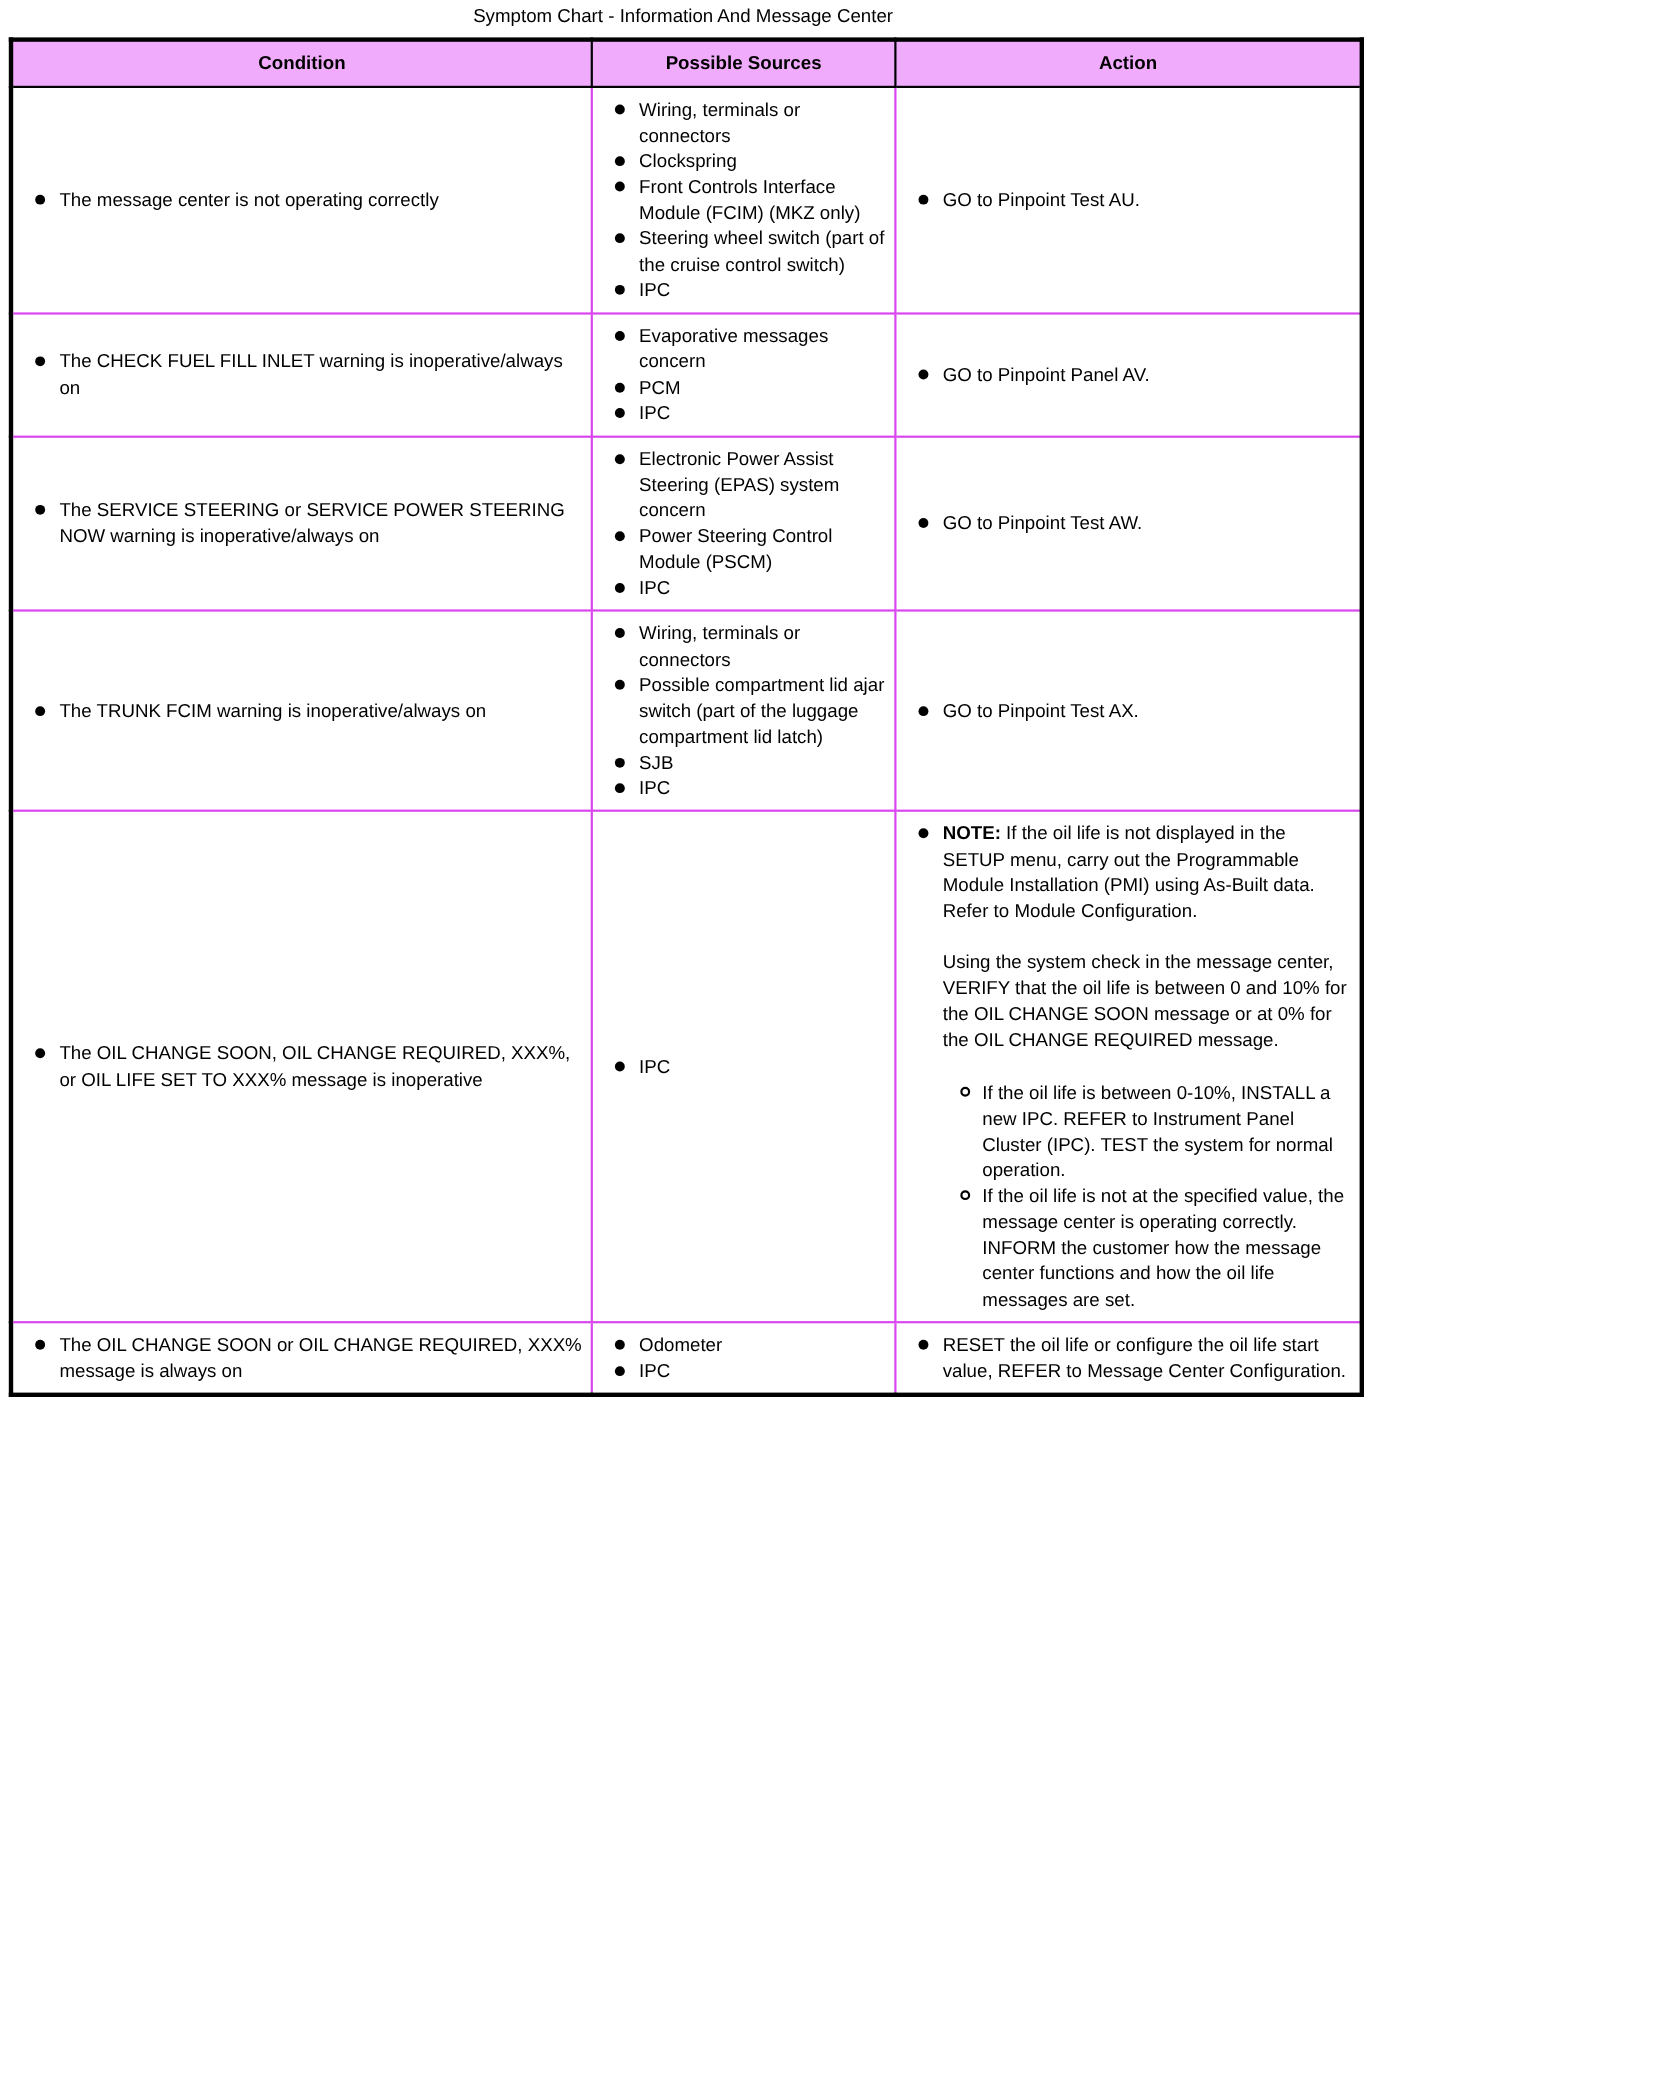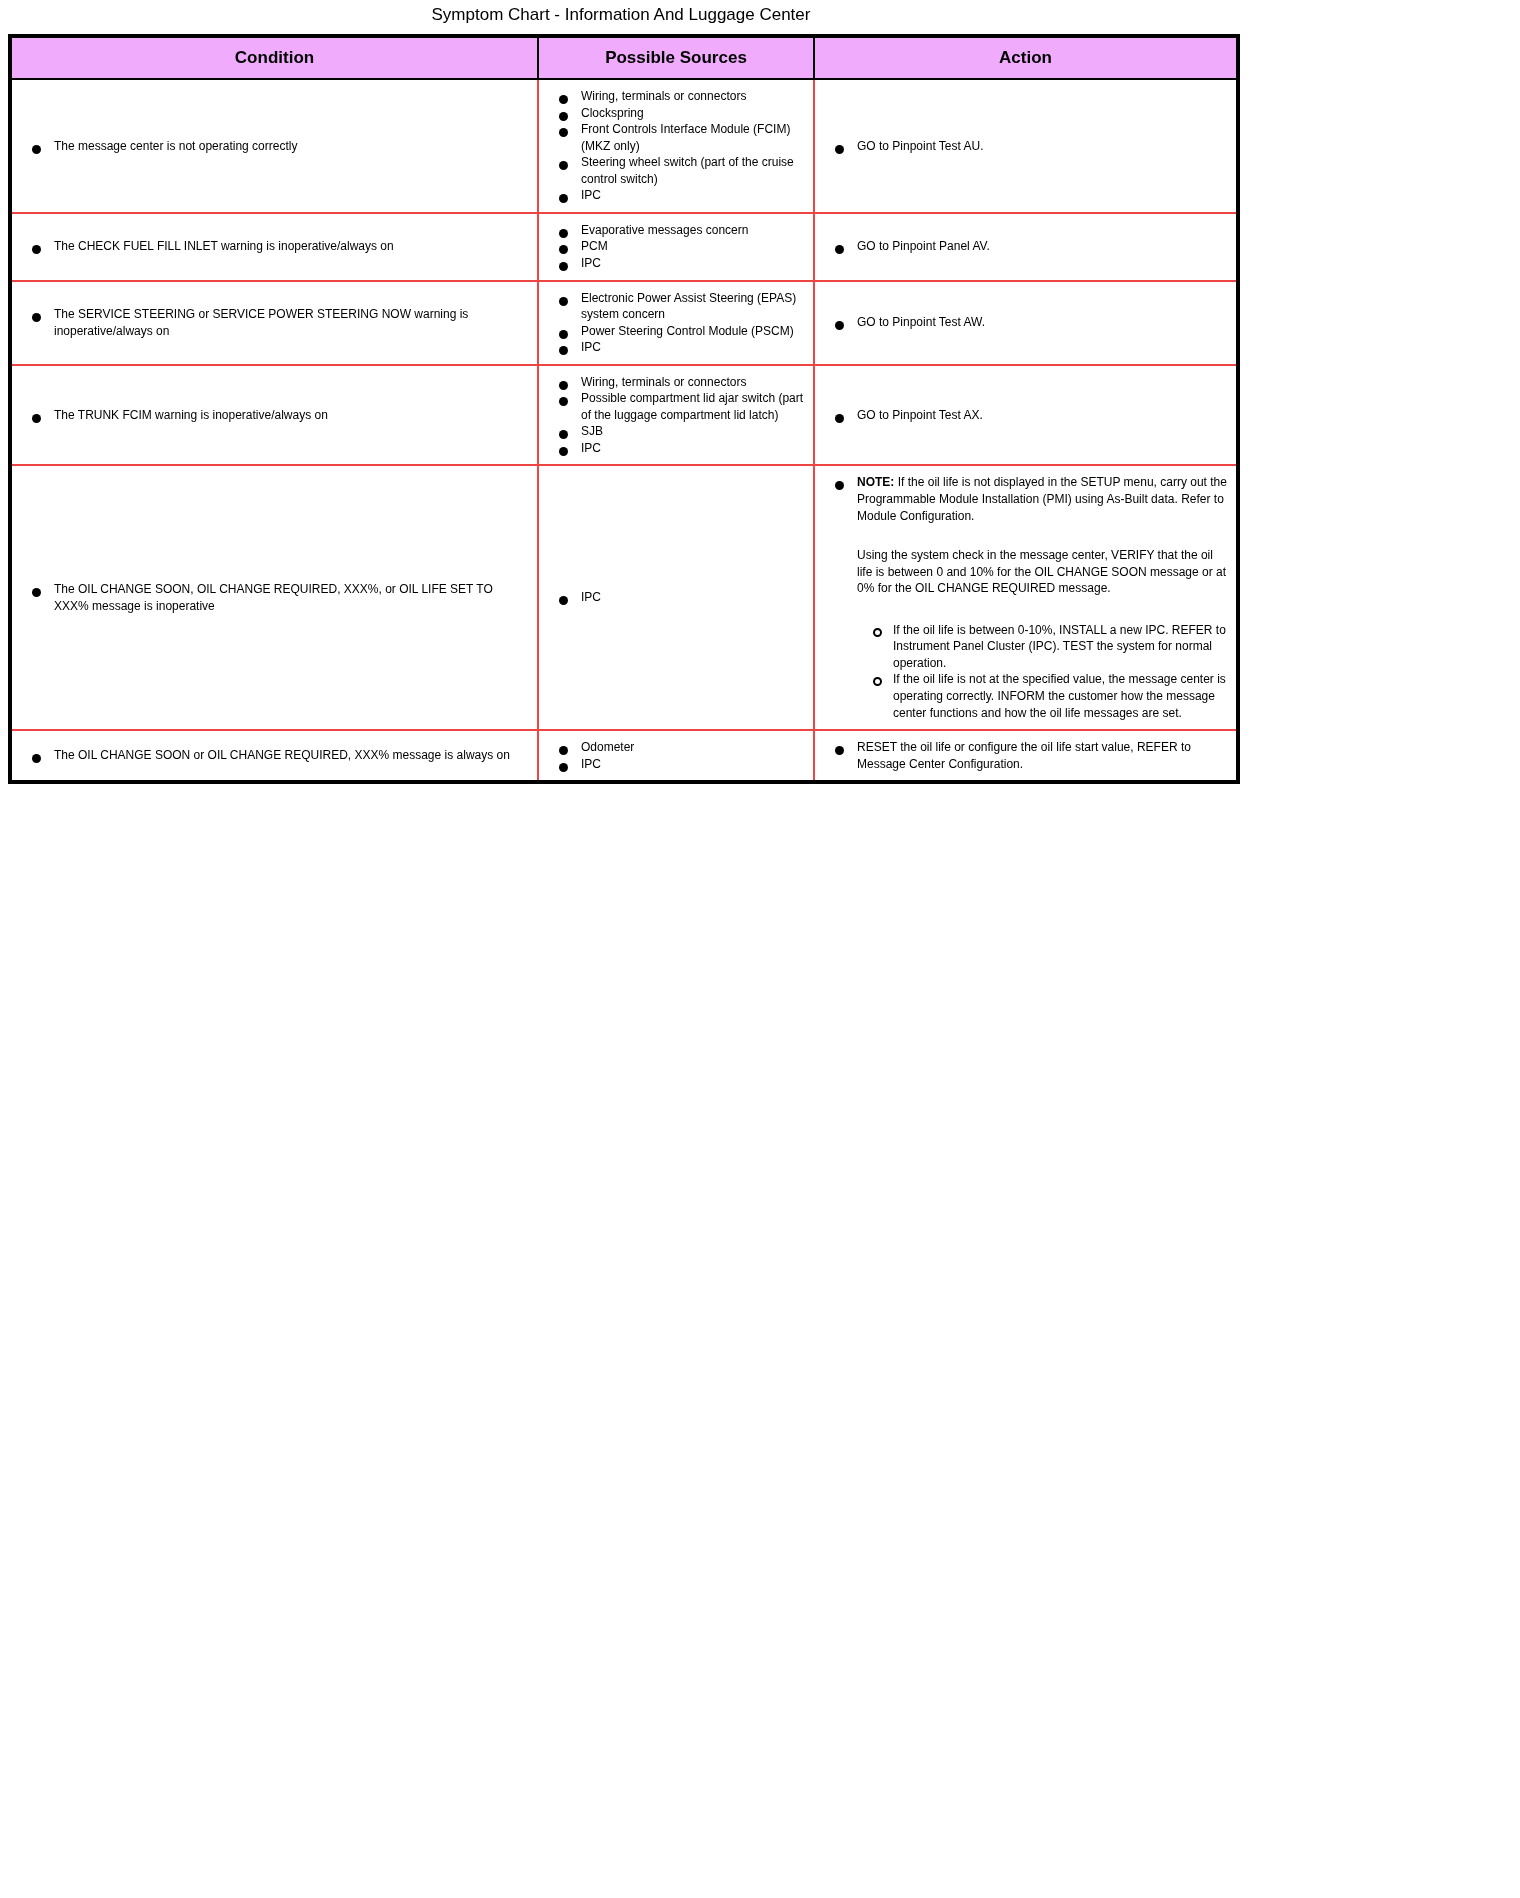--- a/index.html
+++ b/index.html
@@ -30,23 +30,23 @@
   }
   th {
     border: 2px solid #000;
     font-weight: bold;
     font-size: 17px;
     text-align: center;
     padding: 10px 4px;
     background: #f0abfc;
   }
   td {
-    border: 2px solid #ef4444;
+    border: 2px solid #d946ef;
     vertical-align: middle;
-    font-size: 12px;
+    font-size: 17px;
     line-height: 1.38;
     padding: 8px 8px 8px 20px;
     background: #fff;
   }
   .col-condition { width: 528px; }
   .col-sources   { width: 276px; }
   .col-action    { width: 424px; }
 
   .bullet-item {
     display: flex;
@@ -70,21 +70,21 @@
   .note-para { margin: 0; }
   .note-para.second { margin-top: 23px; }
   .sub-list { margin-top: 25px; margin-left: 16px; }
   .bold { font-weight: bold; }
 </style>
 </head>
 <body>
 
 <div class="page">
 
-  <div class="title">Symptom Chart - Information And Luggage Center</div>
+  <div class="title">Symptom Chart - Information And Message Center</div>
 
   <table class="symptom-table">
     <thead>
       <tr>
         <th class="col-condition">Condition</th>
         <th class="col-sources">Possible Sources</th>
         <th class="col-action">Action</th>
       </tr>
     </thead>
     <tbody>

